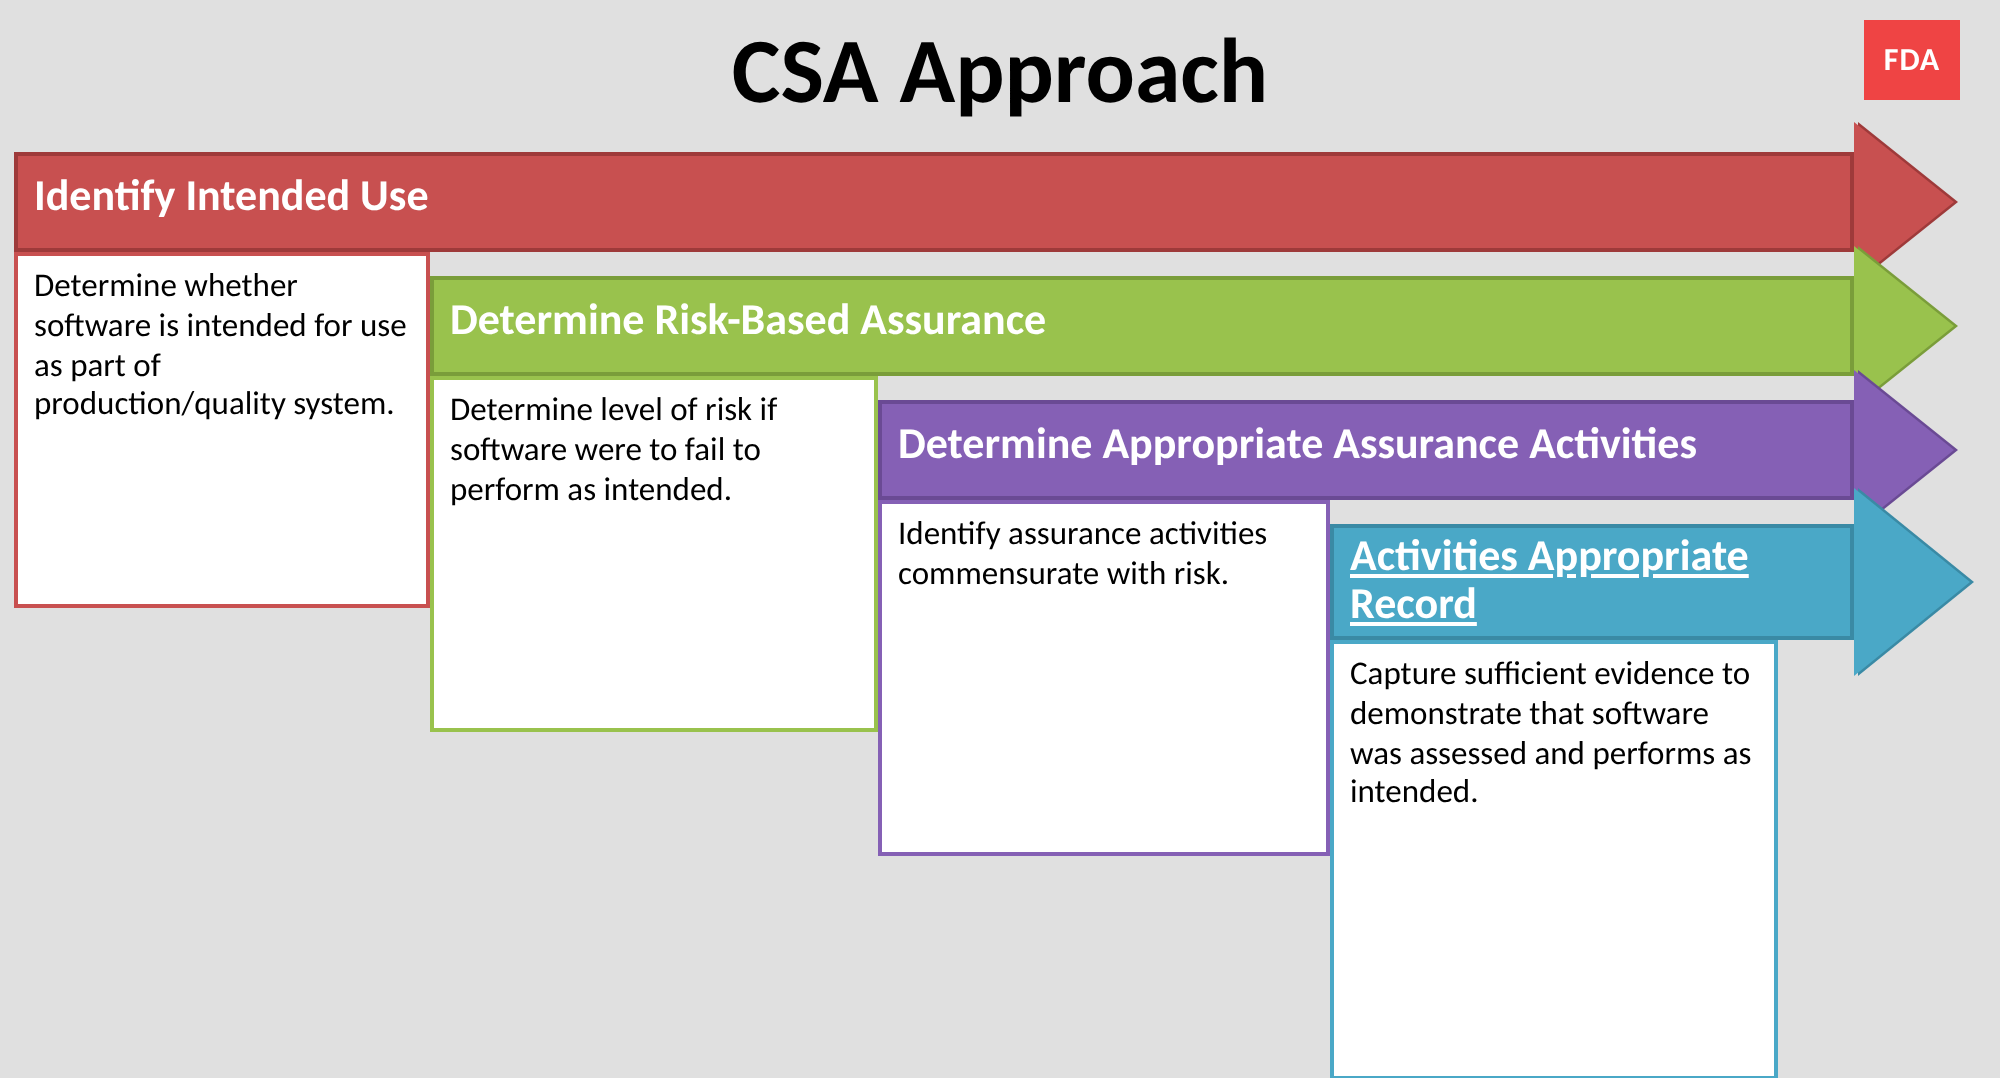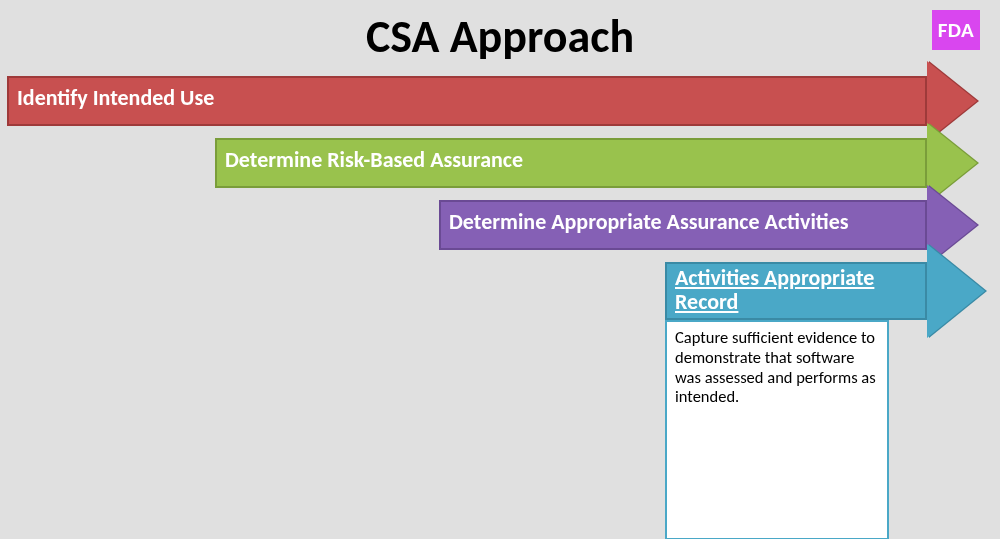--- a/index.html
+++ b/index.html
@@ -17,23 +17,23 @@
     color: #000;
     text-align: center;
     padding-top: 8px;
   }
   .fda-badge {
     position: absolute;
     top: 10px;
     right: 20px;
     width: 48px;
     height: 40px;
-    background: #d946ef;
+    background: #ef4444;
     color: #fff;
-    font-size: 21px;
+    font-size: 16px;
     font-weight: bold;
     display: flex;
     align-items: center;
     justify-content: center;
     letter-spacing: 0.5px;
   }
   .diagram {
     position: absolute;
     top: 76px;
     left: 7px;
@@ -154,27 +154,30 @@
 <body>
 
 <div class="page-title">CSA Approach</div>
 <div class="fda-badge">FDA</div>
 
 <div class="diagram">
 
   <div class="arrow-body a1-body"></div>
   <div class="arrow-head a1-head"></div>
   <div class="arrow-label a1-label">Identify Intended Use</div>
+  <div class="desc-box a1-desc">Determine whether software is intended for use as part of production/quality system.</div>
 
   <div class="arrow-body a2-body"></div>
   <div class="arrow-head a2-head"></div>
   <div class="arrow-label a2-label">Determine Risk-Based Assurance</div>
+  <div class="desc-box a2-desc">Determine level of risk if software were to fail to perform as intended.</div>
 
   <div class="arrow-body a3-body"></div>
   <div class="arrow-head a3-head"></div>
   <div class="arrow-label a3-label">Determine Appropriate Assurance Activities</div>
+  <div class="desc-box a3-desc">Identify assurance activities commensurate with risk.</div>
 
   <div class="arrow-body a4-body"></div>
   <div class="arrow-head a4-head"></div>
   <div class="arrow-label a4-label">Activities Appropriate Record</div>
   <div class="desc-box a4-desc">Capture sufficient evidence to demonstrate that software was assessed and performs as intended.</div>
 
 </div>
 
 </body></html>

